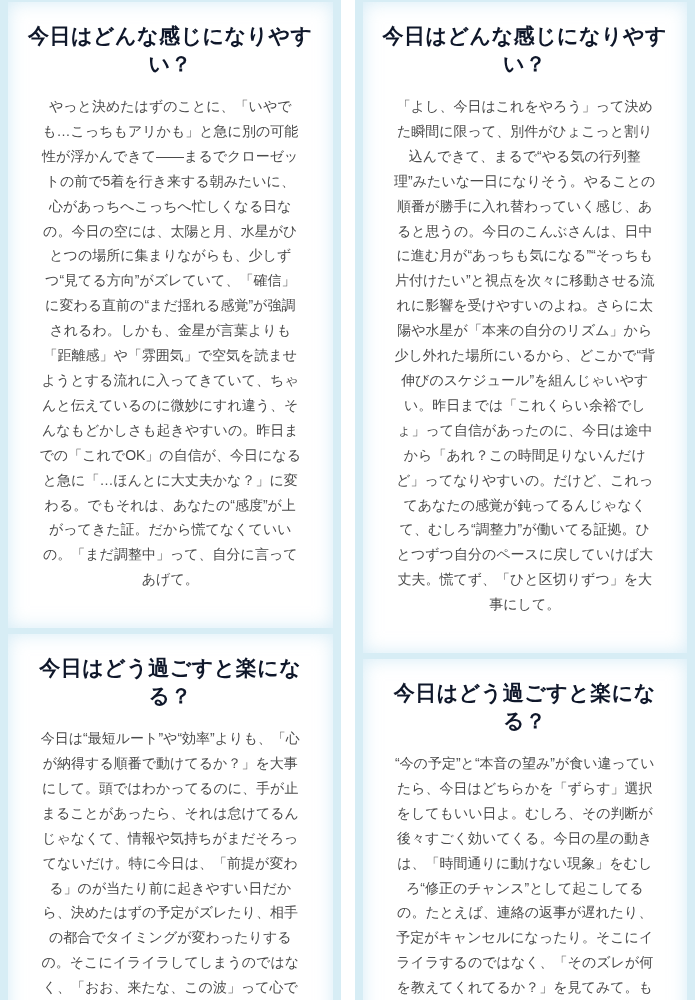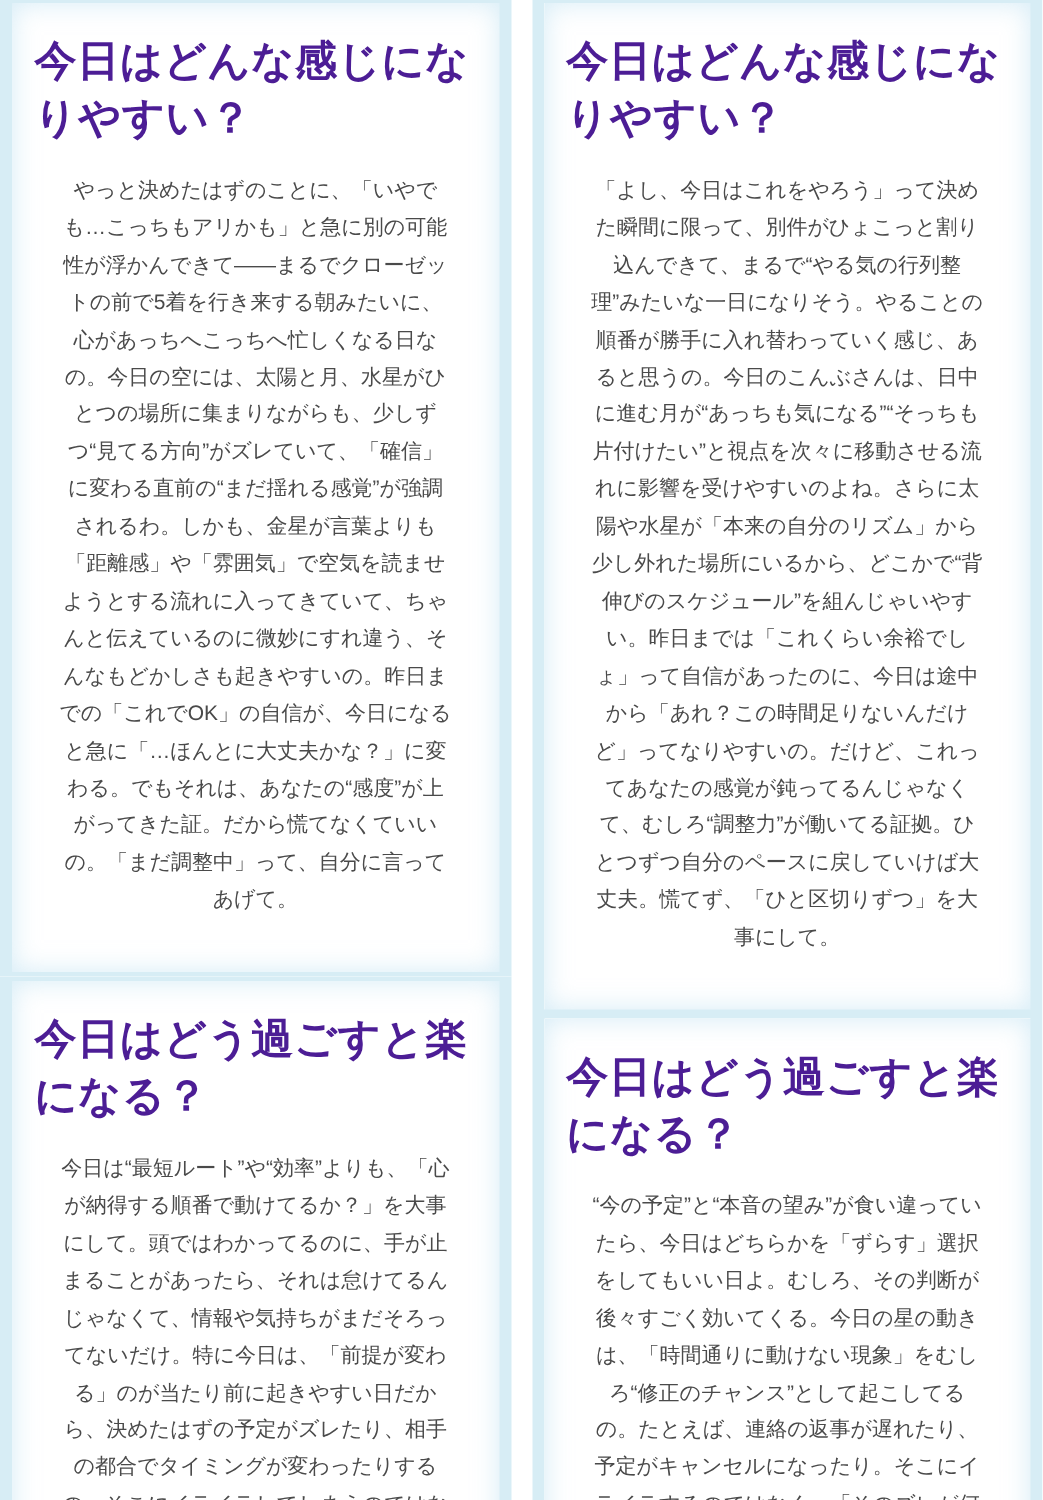--- a/index.html
+++ b/index.html
@@ -26,24 +26,24 @@
     border-left-width:8px;
     border-right-width:8px;
     box-shadow:inset 0 0 18px rgba(176,219,238,0.55);
     padding:8px 15px 20px 15px;
     box-sizing:border-box;
   }
   .section + .section{margin-top:0;}
   .section:first-child{border-top-width:2px;}
   .section:last-child{flex:1;border-bottom-width:8px;}
   .section-title{
-    font-size:28px;
+    font-size:21px;
     font-weight:bold;
-    color:#4c1d95;
-    text-align:left;
+    color:#0f172a;
+    text-align:center;
     margin:12px 0 16px 0;
     letter-spacing:0.5px;
   }
   .section-body{
     font-size:14px;
     color:#4a4a4a;
     line-height:1.78;
     text-align:center;
     margin:16px;
   }

